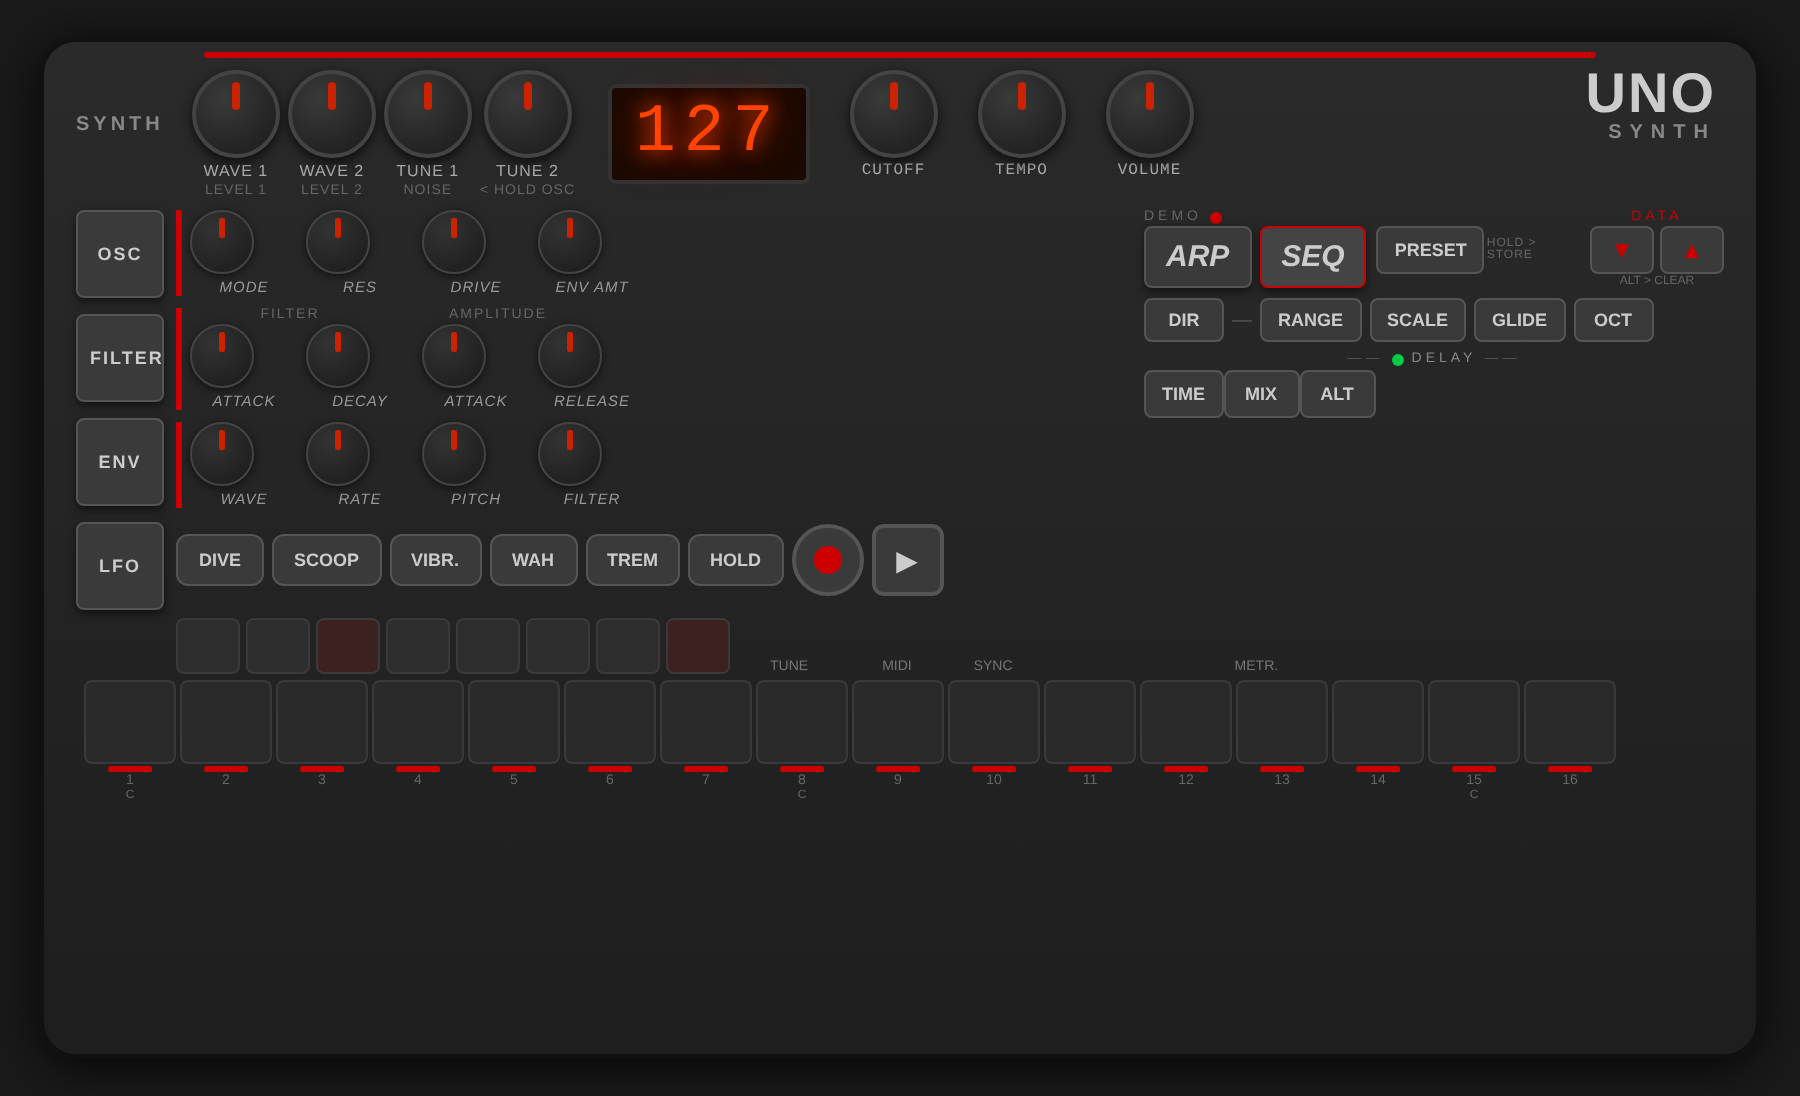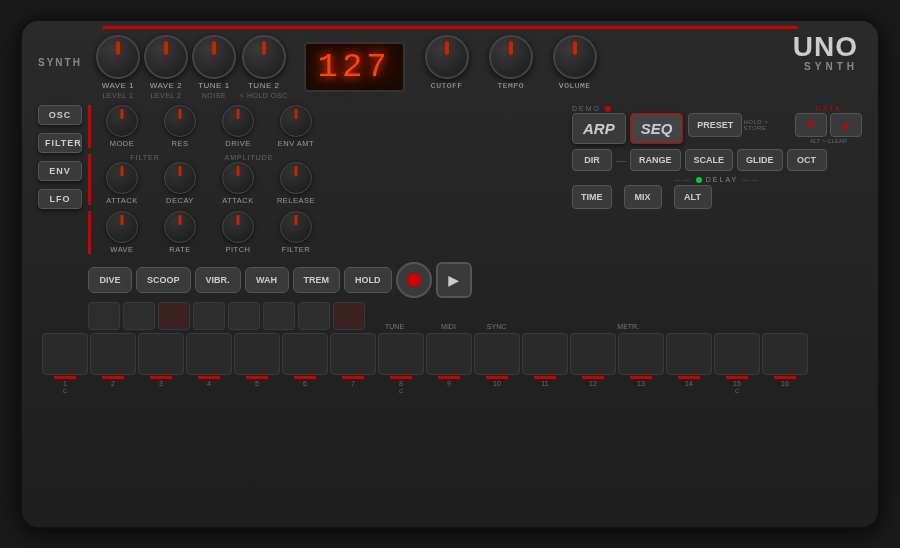--- a/index.html
+++ b/index.html
@@ -136,32 +136,32 @@
     }
 
     .sidebar-btn {
       background: #3a3a3a;
       border: 1px solid #555;
       border-radius: 4px;
       color: #ccc;
       font-size: 9px;
       font-weight: bold;
       letter-spacing: 1px;
-      padding: 4px 6px;
+      padding: 16px 6px;
       width: 44px;
       text-align: center;
       cursor: pointer;
       box-shadow: 0 2px 4px rgba(0,0,0,0.5);
     }
 
     .param-item {
       display: flex;
       flex-direction: column;
-      align-items: center;
       min-width: 54px;
+      font-style: italic;
     }
 
     .mini-knob {
       width: 32px;
       height: 32px;
       border-radius: 50%;
       background: radial-gradient(circle at 35% 30%, #333, #1a1a1a);
       border: 1.5px solid #444;
       position: relative;
       box-shadow: 0 1px 4px rgba(0,0,0,0.6);
@@ -597,21 +597,21 @@
         <button class="nav-btn">OCT</button>
       </div>
 
       <div style="display:flex; flex-direction:column; gap:2px;">
         <div class="delay-label">
           <span style="color:#555;">——</span>
           <div class="green-dot"></div>
           <span>DELAY</span>
           <span style="color:#555;">——</span>
         </div>
-        <div style="display:flex; gap:12px;">
+        <div style="display:flex; gap:0;">
           <button class="delay-btn">TIME</button>
           <button class="delay-btn">MIX</button>
           <button class="delay-btn">ALT</button>
         </div>
       </div>
     </div>
   </div>
 
   <div style="display:flex; gap:3px; margin-top:4px; align-items:flex-end; margin-left:50px;">
 

